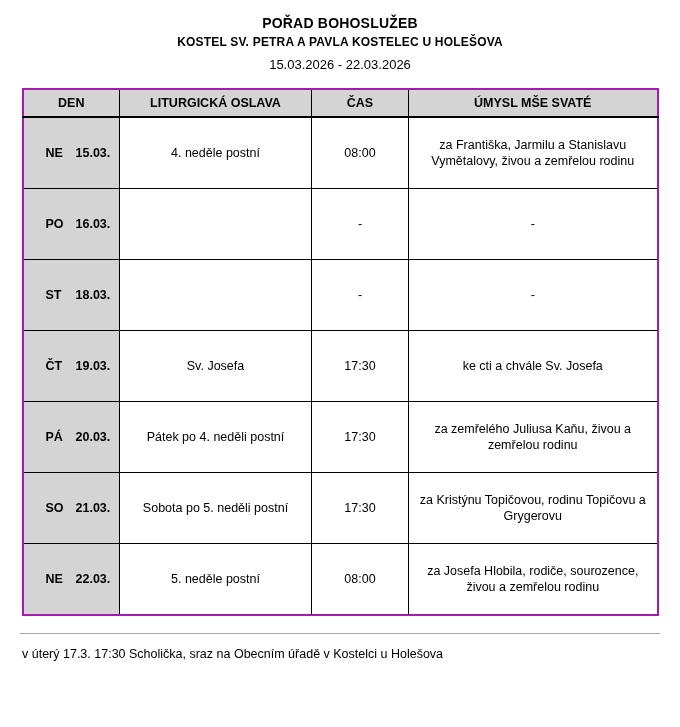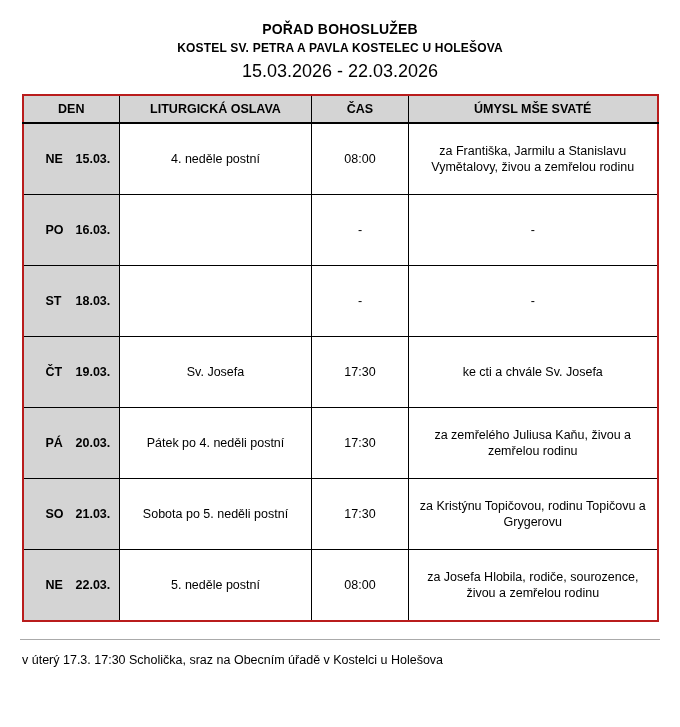--- a/index.html
+++ b/index.html
@@ -15,46 +15,46 @@
     overflow: hidden;
   }
   .page {
     width: 680px;
     height: 727px;
     position: relative;
     box-sizing: border-box;
   }
   .header {
     text-align: center;
-    padding-top: 20px;
+    padding-top: 14px;
   }
   .header .line1 {
     font-size: 14px;
     font-weight: bold;
     letter-spacing: 0.2px;
     line-height: 19px;
   }
   .header .line2 {
     font-size: 12px;
     font-weight: bold;
     letter-spacing: 0.2px;
     line-height: 19px;
   }
   .header .line3 {
-    font-size: 18px;
+    font-size: 13px;
     font-weight: normal;
     line-height: 20px;
     margin-top: 3px;
   }
   table.schedule {
     border-collapse: collapse;
     margin: 13px auto 0 auto;
     width: 637px;
     table-layout: fixed;
-    border: 2px solid #b91c1c;
+    border: 2px solid #a21caf;
   }
   table.schedule th, table.schedule td {
     border: 1px solid #000000;
     font-size: 12.5px;
     vertical-align: middle;
   }
   table.schedule thead th {
     background: #d4d4d4;
     font-weight: bold;
     font-size: 12.5px;

